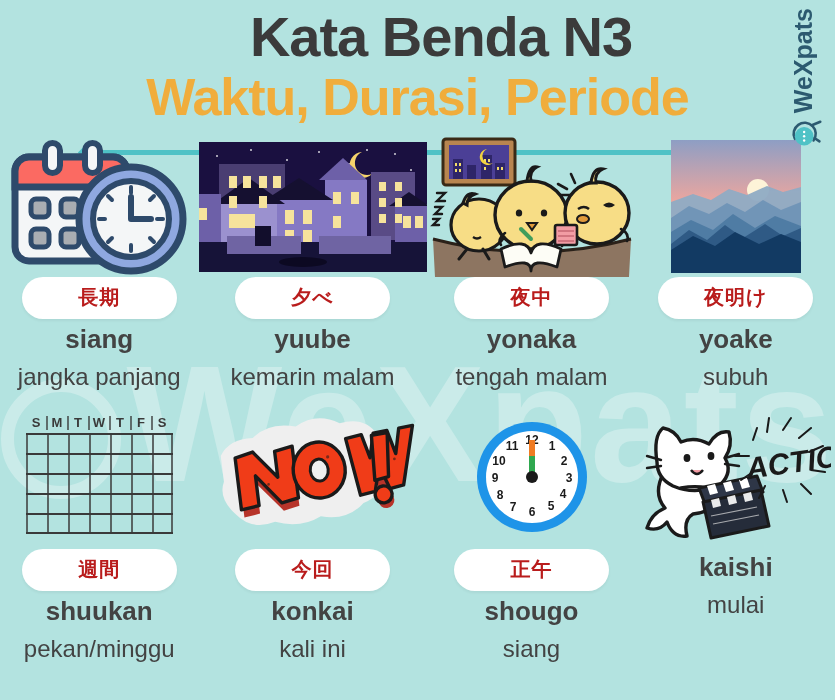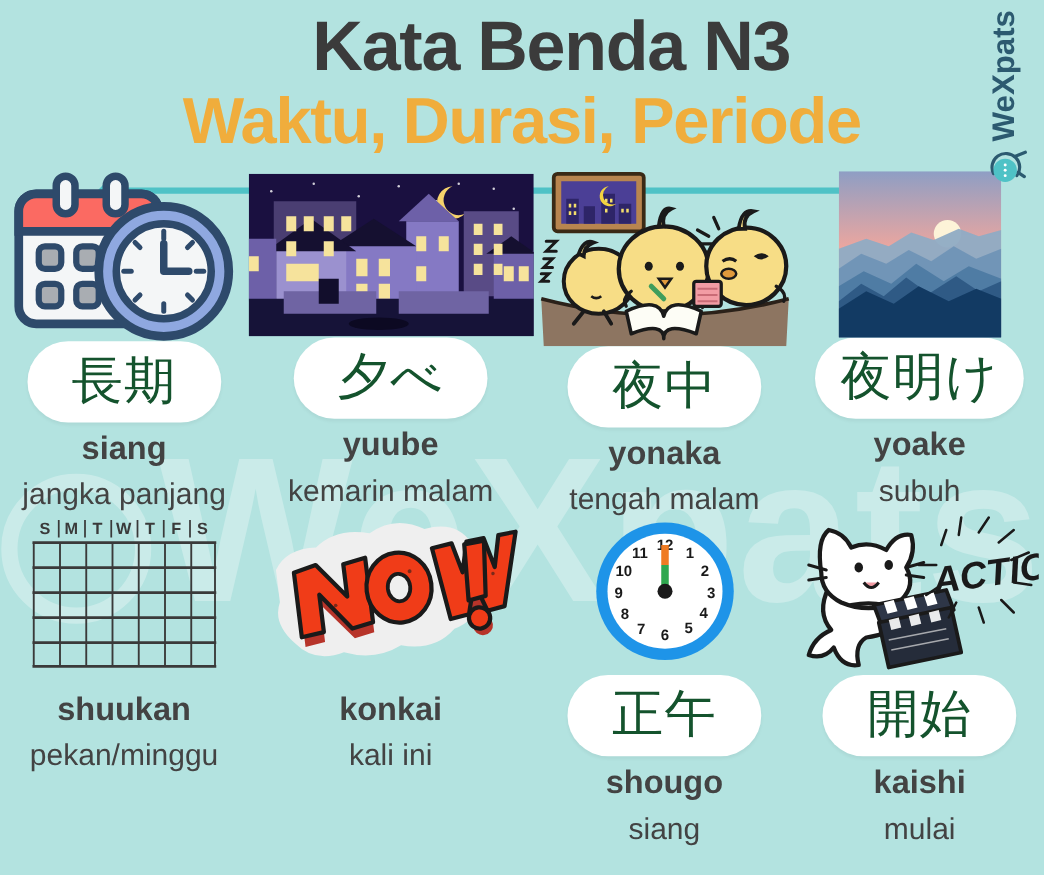--- a/index.html
+++ b/index.html
@@ -133,23 +133,23 @@
   }
   .pill {
     background: #ffffff;
     border-radius: 40px;
     min-width: 155px;
     padding: 9px 20px 11px;
     text-align: center;
     box-shadow: 0 2px 3px rgba(0,0,0,0.05);
   }
   .pill-jp {
-    font-size: 41px;
-    font-weight: 400;
-    color: #14532d;
+    font-size: 20px;
+    font-weight: 700;
+    color: #b91c1c;
     letter-spacing: 1px;
     line-height: 1.1;
     white-space: nowrap;
   }
   .romaji {
     margin-top: 7px;
     font-size: 26px;
     font-weight: 700;
     color: #434343;
     line-height: 1.05;
@@ -444,20 +444,23 @@
               <line x1="25" y1="20" x2="25" y2="119"></line>
             <line x1="46" y1="20" x2="46" y2="119"></line>
               <line x1="67" y1="20" x2="67" y2="119"></line>
             <line x1="88" y1="20" x2="88" y2="119"></line>
               <line x1="109" y1="20" x2="109" y2="119"></line>
             <line x1="130" y1="20" x2="130" y2="119"></line>
               <line x1="149" y1="20" x2="149" y2="119"></line>
           </g>
         </svg>
       </div>
+      <div class="pill">
+        <div class="pill-jp">週間</div>
+      </div>
       <div class="romaji">shuukan</div>
       <div class="meaning">pekan/minggu</div>
     </div>
 
     <div class="card row2">
       <div class="art">
         <svg class="pic-now" viewBox="0 0 205 120">
           <g transform="rotate(-7 102 60)">
             <path d="M14 28 q10 -16 34 -14 q18 -14 44 -6 q22 -12 44 2 q26 -4 36 16 q12 20 -4 38 q6 22 -18 28 q-18 16 -44 8 q-22 10 -46 0 q-24 6 -38 -12 q-16 -18 -8 -34z" fill="#efefef"></path>
             <g fill="#b7342a">
@@ -474,20 +477,23 @@
             </g>
             <ellipse cx="110" cy="54" rx="9" ry="11" fill="#efefef" stroke="#1a1a1a" stroke-width="3"></ellipse>
             <g fill="#1a1a1a" opacity="0.55">
               <circle cx="120" cy="42" r="1.6"></circle>
                 <circle cx="58" cy="62" r="1.4"></circle>
                 <circle cx="186" cy="52" r="1.4"></circle>
             </g>
           </g>
         </svg>
       </div>
+      <div class="pill">
+        <div class="pill-jp">今回</div>
+      </div>
       <div class="romaji">konkai</div>
       <div class="meaning">kali ini</div>
     </div>
 
     <div class="card row2">
       <div class="art">
         <svg class="pic-clock" viewBox="0 0 118 118">
           <circle cx="59" cy="59" r="55" fill="#1e94e8"></circle>
           <circle cx="59" cy="59" r="46" fill="#ffffff"></circle>
           <g font-family="Liberation Sans, sans-serif" font-size="12" font-weight="700" fill="#1a1a1a" text-anchor="middle">
@@ -554,21 +560,18 @@
           </g>
 
           <g stroke="#1a1a1a" stroke-width="2" fill="none" stroke-linecap="round">
             <path d="M112 28 l4 -12 M126 20 l2 -14 M142 18 l8 -12 M158 26 l12 -10 M168 40 l14 -6 M170 58 l14 2 M160 72 l10 10 M142 78 l4 12 M124 74 l-6 12 M112 60 l-12 8 M108 44 l-14 0"></path>
           </g>
           <g font-family="Liberation Sans, sans-serif" font-size="30" font-weight="700" fill="#1a1a1a" transform="rotate(-8 142 52)" font-style="italic">
             <text x="105" y="62">ACTION!</text>
           </g>
         </svg>
       </div>
-      <div class="pill">
-        <div class="pill-jp">開始</div>
-      </div>
       <div class="romaji">kaishi</div>
       <div class="meaning">mulai</div>
     </div>
 
   </div>
 </div>
 
 </body></html>

